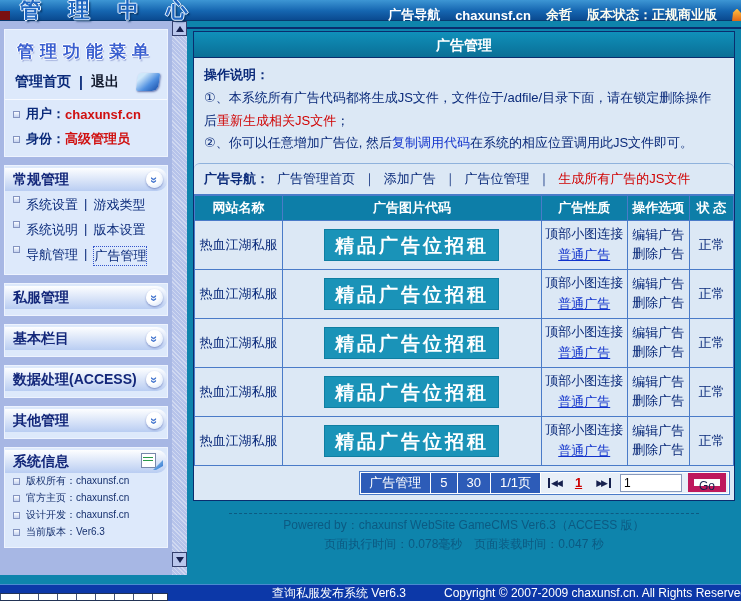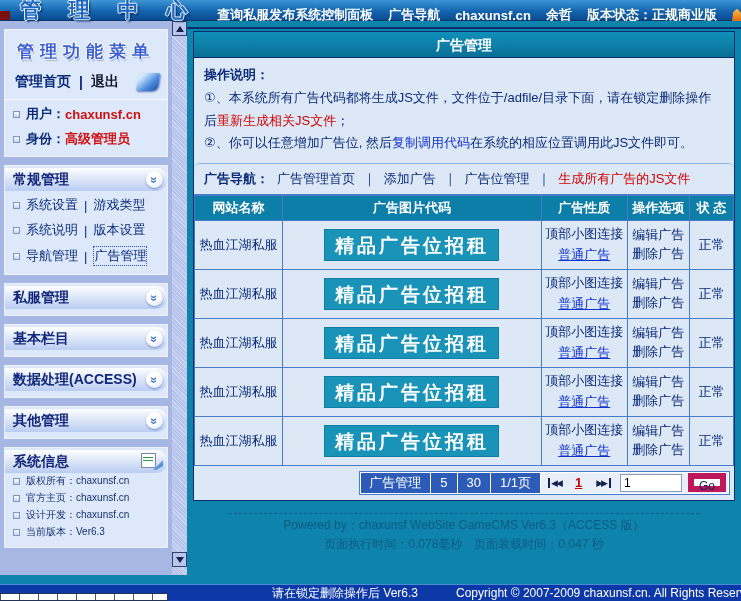--- a/index.html
+++ b/index.html
@@ -27,21 +27,21 @@
   .nav-row { display:flex; align-items:center; padding:4px 8px 8px 10px; font-weight:bold; color:#0a2a7a; font-size:14px; border-bottom:1px solid #f6f9ff; }
   .nav-row .sep { margin:0 8px; }
   .icon3d { margin-left:auto; width:22px; height:18px; background:linear-gradient(135deg,#cfe8fa 20%,#4f8fe0 60%,#1a4fa8); border-radius:4px 2px 6px 2px; box-shadow:1px 1px 2px #6878b0; transform:skewX(-8deg); }
   .kv-row { display:flex; align-items:center; padding:5px 8px 2px 8px; color:#0a2a7a; font-size:13px; font-weight:bold; }
   .kv-row .val { color:#d01010; font-weight:bold; }
   .bullet { flex:0 0 auto; width:7px; height:7px; border:1px solid #8494c0; background:linear-gradient(#fbfdff,#c4d2f0); margin-right:6px; }
   .sec-head { display:flex; align-items:center; height:23px; padding:0 4px 0 8px; font-weight:bold; font-size:14px; color:#13277a;
               background:linear-gradient(#fdfeff,#b9cdf2); border-radius:0 10px 10px 0; cursor:pointer; }
   .chev-circle { margin-left:auto; width:17px; height:17px; border-radius:50%; background:radial-gradient(circle at 35% 30%,#ffffff 45%,#cfe0f8); box-shadow:0 1px 2px #7888c0; display:flex; align-items:center; justify-content:center; }
   .chev { color:#4a7ad0; font-weight:bold; font-size:12px; transform:rotate(90deg); line-height:1; }
-  .item-row { display:flex; align-items:center; padding:5px 6px 2px 8px; color:#0a2a7a; font-size:13px; }
+  .item-row { display:flex; align-items:flex-start; padding:5px 6px 2px 8px; color:#0a2a7a; font-size:13px; }
   .item-row a { color:#0a2a7a; text-decoration:none; }
   .item-row .sep { margin:0 6px; }
   .item-row a.selected { border:1px dotted #3355cc; }
   .note-icon { margin-left:auto; width:22px; height:17px; position:relative; }
   .note-page { position:absolute; left:0; top:0; width:15px; height:15px; background:#fff; border:1px solid #7788aa; }
   .note-line { position:absolute; left:2px; top:4px; width:10px; height:1px; background:#2a9a4a; box-shadow:0 3px 0 #2a9a4a; }
   .note-pen { position:absolute; right:0; bottom:0; width:10px; height:10px; background:linear-gradient(135deg,#9fd4f0,#2a6fd0); clip-path:polygon(0 100%,100% 0,100% 60%,30% 100%); }
   .sysinfo-row { display:flex; align-items:center; padding:1px 6px 2px 8px; color:#16306e; font-size:10px; }
 
   
@@ -99,21 +99,20 @@
   .ruler { position:absolute; left:0; bottom:0; width:168px; height:8px; background:#fff; border:1px solid #223355; border-left:none; z-index:5;
            background-image:repeating-linear-gradient(90deg,#445577 0 1px,transparent 1px 19px); }
 </style>
 </head>
 <body>
 
 <div class="topbar">
   <div class="red-sliver"></div>
   <div class="logo">管 理 中 心</div>
   <div class="topmenu">
-    <a class="mitem" href="#">查询私服发布系统控制面板</a>
     <a class="mitem" href="#">广告导航</a>
     <a class="mitem" href="#">chaxunsf.cn</a>
     <span class="mitem mlight">余哲</span>
     <span class="mitem mlight">版本状态：正规商业版</span>
     <span class="flame"></span>
   </div>
 </div>
 
 <div class="layout">
 
@@ -355,16 +354,16 @@
 
     <div class="bot-footer">
       <div class="dashes"></div>
       <div>Powered by：chaxunsf WebSite GameCMS Ver6.3（ACCESS 版）</div>
       <div>页面执行时间：0.078毫秒　页面装载时间：0.047 秒</div>
     </div>
   </div>
 </div>
 
 <div class="bottombar">
-  <span class="b1">请在锁定删除操作后 Ver6.3</span>
+  <span class="b1">查询私服发布系统 Ver6.3</span>
   <span class="b2">Copyright © 2007-2009 chaxunsf.cn. All Rights Reserved .</span>
 </div>
 <div class="ruler"></div>
 
 </body></html>

